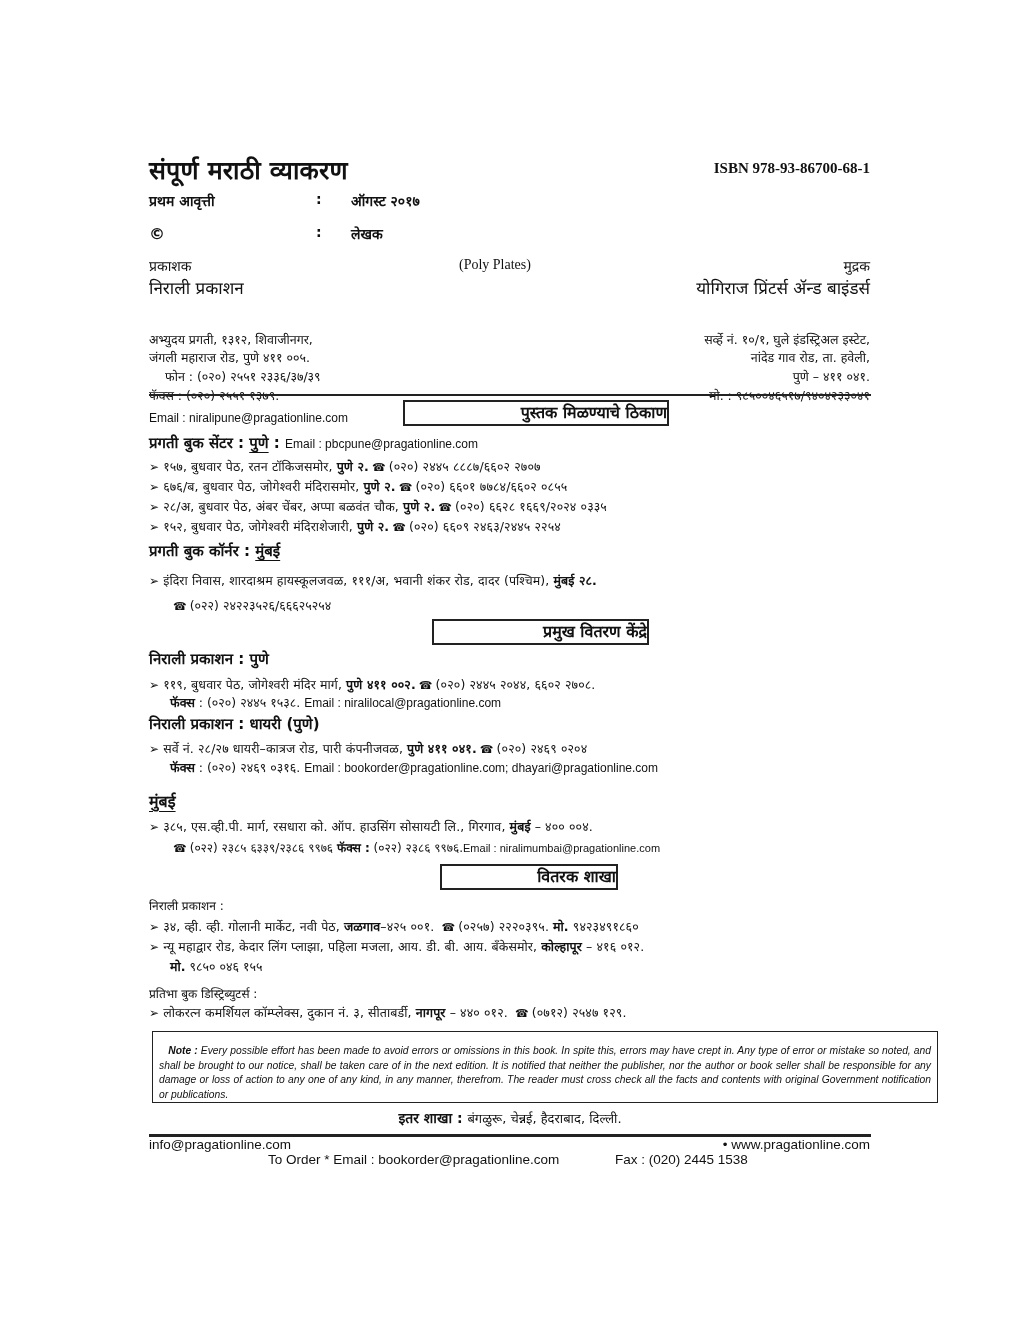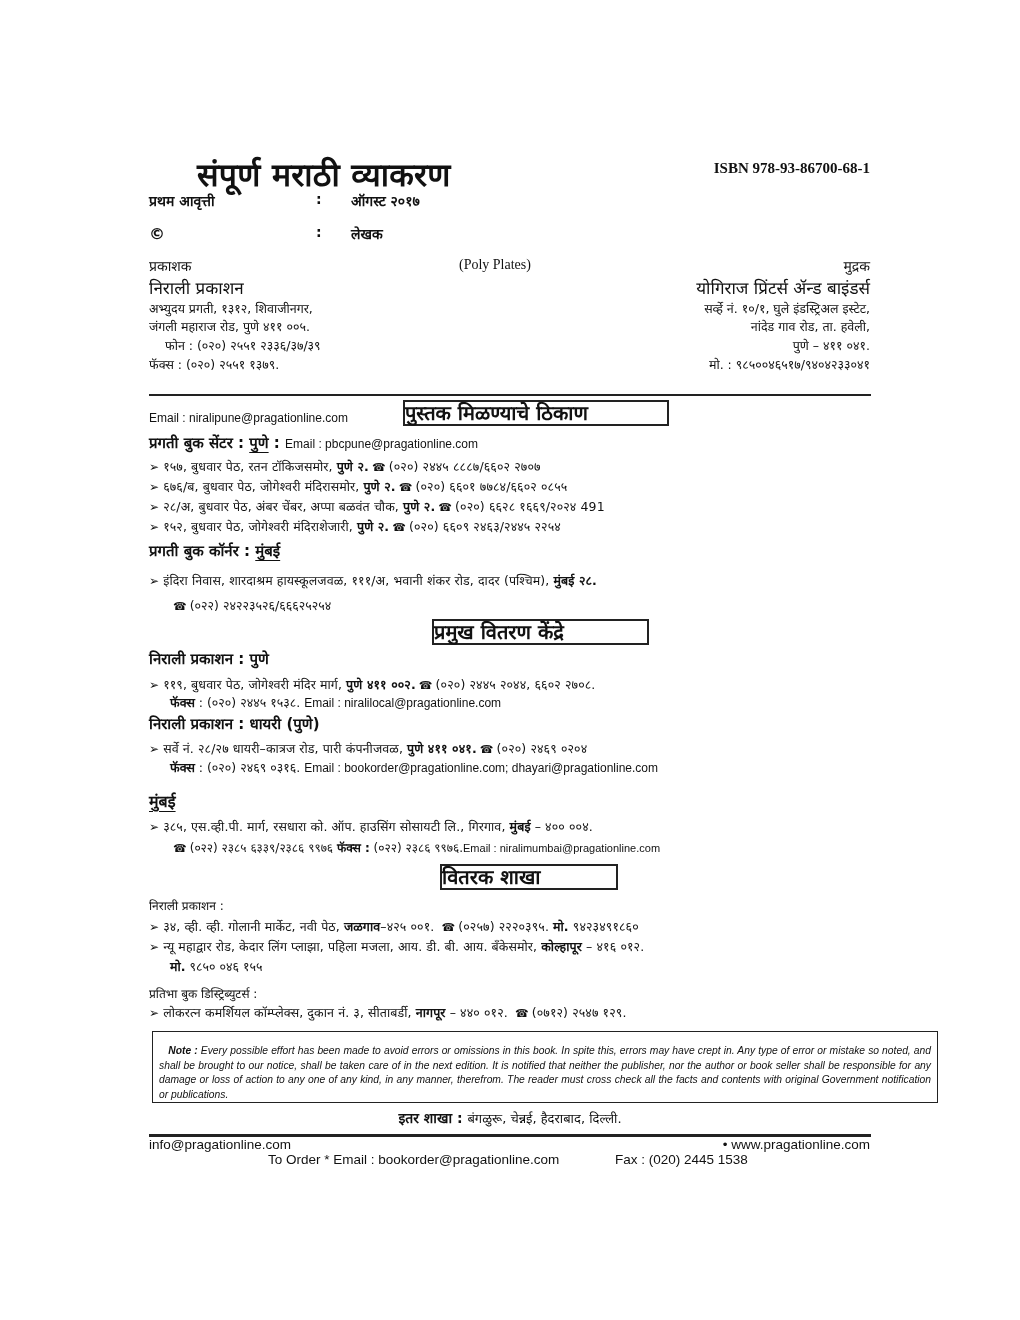--- a/index.html
+++ b/index.html
@@ -1,29 +1,29 @@
 <!DOCTYPE html>
 <html><head>
 <meta charset="utf-8">
 <style>
   html, body { margin:0; padding:0; background:#ffffff; }
   body { width:1020px; height:1320px; position:relative; color:#111; font-family:"DejaVu Sans", sans-serif; overflow:hidden; }
   .abs { position:absolute; white-space:nowrap; }
   .serif { font-family:"Liberation Serif", "DejaVu Serif", serif; }
   .cond { font-family:"Liberation Sans", "DejaVu Sans", sans-serif; }
   .b { font-weight:normal; }
-  .title { left:149px; top:152px; font-size:32px; font-weight:bold; letter-spacing:0.2px;margin-left:48px; }
+  .title { left:149px; top:152px; font-size:25px; font-weight:bold; letter-spacing:0.2px; }
   .isbn { right:150px; top:160px; font-size:15px; font-weight:bold; }
   .meta-lbl { left:149px; font-size:14px; font-weight:bold; }
   .meta-colon { left:316px; font-size:14px; font-weight:bold; }
   .meta-val { left:340px; font-size:14px; font-weight:bold;margin-left:11px; }
-  .sm { font-size:12.5px; }
+  .sm { font-size:12.5px;margin-top:31px; }
   .xs { font-size:12px;margin-top:36px; }
   .rule { position:absolute; left:149px; width:722px; background:#222; }
-  .boxhead { position:absolute; border:2px solid #222; text-align:left; font-weight:bold; font-size:20px; line-height:22px; }
+  .boxhead { position:absolute; border:2px solid #222; text-align:right; font-weight:bold; font-size:16px; line-height:22px; }
   .sec { left:149px; font-size:15px; font-weight:bold; }
   .ul { text-decoration:underline; text-underline-offset:4px; }
   .item { left:149px; font-size:12.5px; letter-spacing:0.1px; }
   .cont { left:170px; font-size:12.5px; }
   .arrow { font-size:12px; margin-right:4px; }
   .phone { font-size:11px; margin:0 3px; }
   .note { position:absolute; left:152px; top:1031px; width:786px; height:72px; border:1.5px solid #222; padding:12px 6px 0 6px; box-sizing:border-box; font-family:"Liberation Sans", sans-serif; font-size:10.3px; line-height:14.5px; text-align:justify;font-style:italic; }
   .note .b { font-weight:bold; }
   .foot { font-family:Liberation Sans, sans-serif; font-size:13.5px; }
 </style>
@@ -61,21 +61,21 @@
 <div class="rule" style="top:394px;height:2px"></div>
 
 <div class="boxhead" style="left:403px;top:400px;width:262px">पुस्तक मिळण्याचे ठिकाण</div>
 
 <div class="abs sec" style="top:432px">
   <span>प्रगती बुक सेंटर : </span><span class="ul">पुणे</span><span> : </span><span class="cond" style="font-weight:normal;font-size:12px">Email : pbcpune@pragationline.com</span>
 </div>
 
 <div class="abs item" style="top:458px"><span class="arrow">➢</span><span>१५७, बुधवार पेठ, रतन टॉकिजसमोर, </span><b>पुणे २.</b><span class="phone">☎</span><span>(०२०) २४४५ ८८८७/६६०२ २७०७</span></div>
 <div class="abs item" style="top:478px"><span class="arrow">➢</span><span>६७६/ब, बुधवार पेठ, जोगेश्वरी मंदिरासमोर, </span><b>पुणे २.</b><span class="phone">☎</span><span>(०२०) ६६०१ ७७८४/६६०२ ०८५५</span></div>
-<div class="abs item" style="top:498px"><span class="arrow">➢</span><span>२८/अ, बुधवार पेठ, अंबर चेंबर, अप्पा बळवंत चौक, </span><b>पुणे २.</b><span class="phone">☎</span><span>(०२०) ६६२८ १६६९/२०२४ 491</span></div>
+<div class="abs item" style="top:498px"><span class="arrow">➢</span><span>२८/अ, बुधवार पेठ, अंबर चेंबर, अप्पा बळवंत चौक, </span><b>पुणे २.</b><span class="phone">☎</span><span>(०२०) ६६२८ १६६९/२०२४ ०३३५</span></div>
 <div class="abs item" style="top:518px"><span class="arrow">➢</span><span>१५२, बुधवार पेठ, जोगेश्वरी मंदिराशेजारी, </span><b>पुणे २.</b><span class="phone">☎</span><span>(०२०) ६६०९ २४६३/२४४५ २२५४</span></div>
 
 <div class="abs sec" style="top:540px">
   <span>प्रगती बुक कॉर्नर : </span><span class="ul">मुंबई</span>
 </div>
 <div class="abs item" style="top:572px"><span class="arrow">➢</span><span>इंदिरा निवास, शारदाश्रम हायस्कूलजवळ, १११/अ, भवानी शंकर रोड, दादर (पश्चिम), </span><b>मुंबई २८.</b></div>
 <div class="abs cont" style="top:597px"><span class="phone">☎</span><span>(०२२) २४२२३५२६/६६६२५२५४</span></div>
 
 <div class="boxhead" style="left:432px;top:619px;width:213px">प्रमुख वितरण केंद्रे</div>
 

